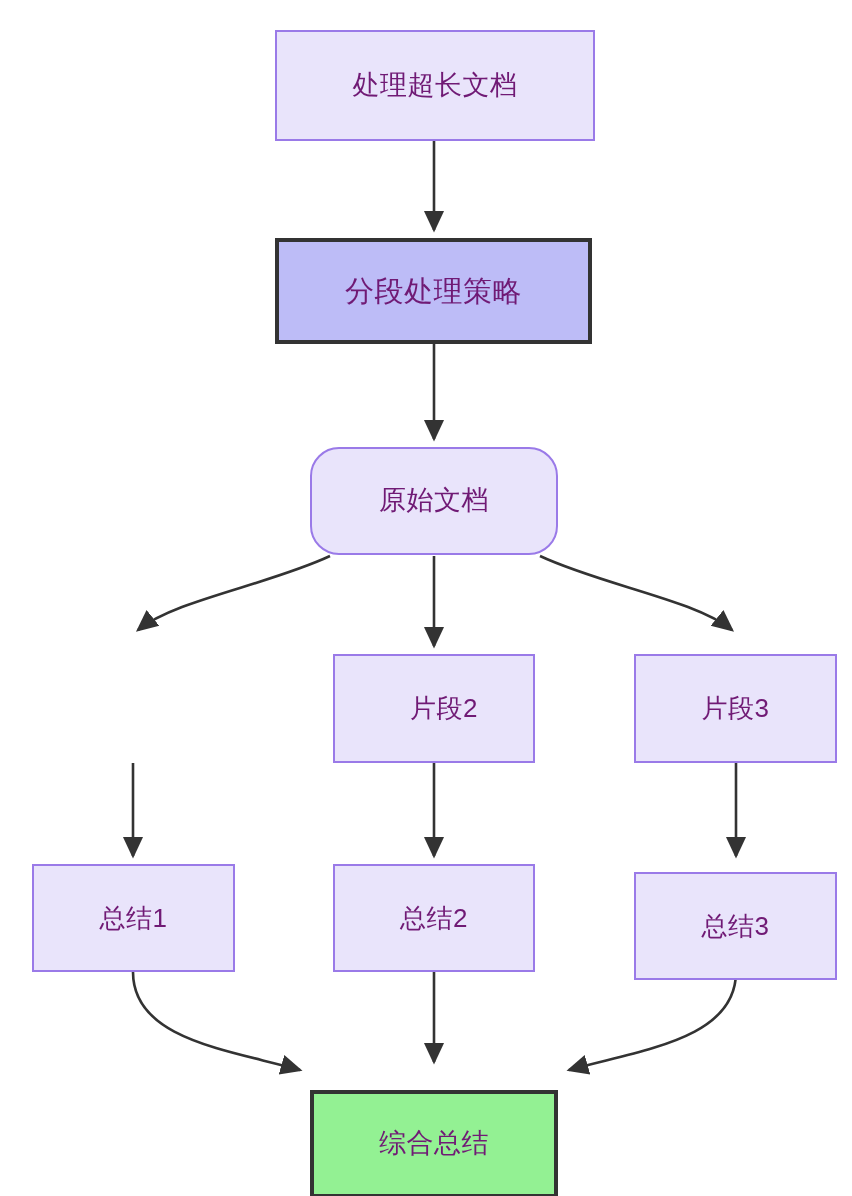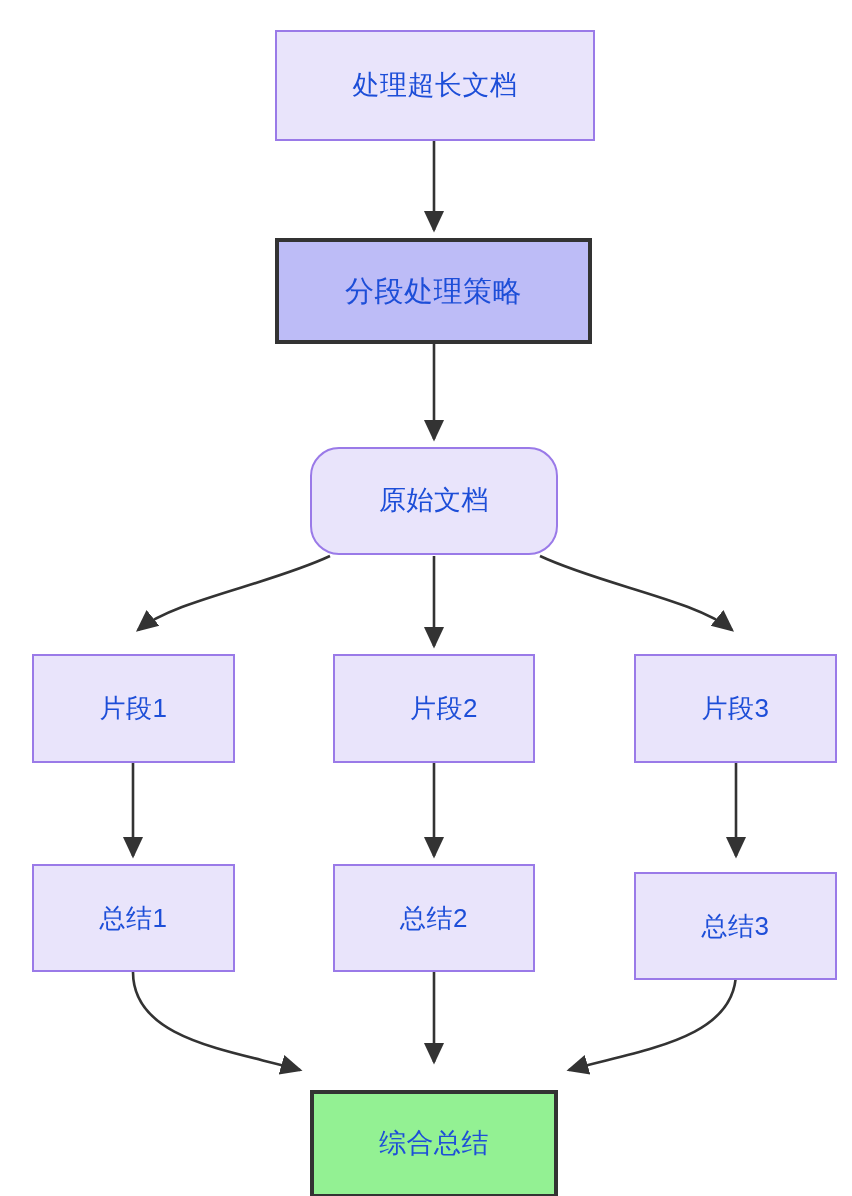--- a/index.html
+++ b/index.html
@@ -26,21 +26,21 @@
     pointer-events: none;
   }
   .node {
     position: absolute;
     box-sizing: border-box;
     display: flex;
     align-items: center;
     justify-content: center;
     text-align: center;
     line-height: 1.25;
-    color: #1d4ed8;
+    color: #701a75;
     letter-spacing: 0.5px;
     z-index: 2;
   }
   .node-default {
     background: #e9e4fb;
     border: 2px solid #9a7ae8;
     font-size: 27px;
   }
   .node-strategy {
     background: #bdbcf7;
@@ -81,21 +81,20 @@
         <path d="M 736,972 C 736,1040 639,1050 569,1070" marker-end="url(#arrow-head)"></path>
       </g>
   </svg>
 
   <div class="node node-default" style="left: 275px; top: 30px; width: 320px; height: 111px;">处理超长文档</div>
 
   <div class="node node-strategy" style="left: 275px; top: 238px; width: 317px; height: 106px;">分段处理策略</div>
 
   <div class="node node-default" style="left: 310px; top: 447px; width: 248px; height: 108px; border-radius: 29px;">原始文档</div>
 
-  <div class="node node-default node-small" style="left: 32px; top: 654px; width: 203px; height: 109px;">片段1</div>
 
   <div class="node node-default node-small" style="left: 333px; top: 654px; width: 202px; height: 109px; padding-left: 20px;">片段2</div>
 
   <div class="node node-default node-small" style="left: 634px; top: 654px; width: 203px; height: 109px;">片段3</div>
 
   <div class="node node-default node-small" style="left: 32px; top: 864px; width: 203px; height: 108px;">总结1</div>
 
   <div class="node node-default node-small" style="left: 333px; top: 864px; width: 202px; height: 108px;">总结2</div>
 
   <div class="node node-default node-small" style="left: 634px; top: 864px; width: 203px; height: 108px; margin-top: 8px;">总结3</div>

